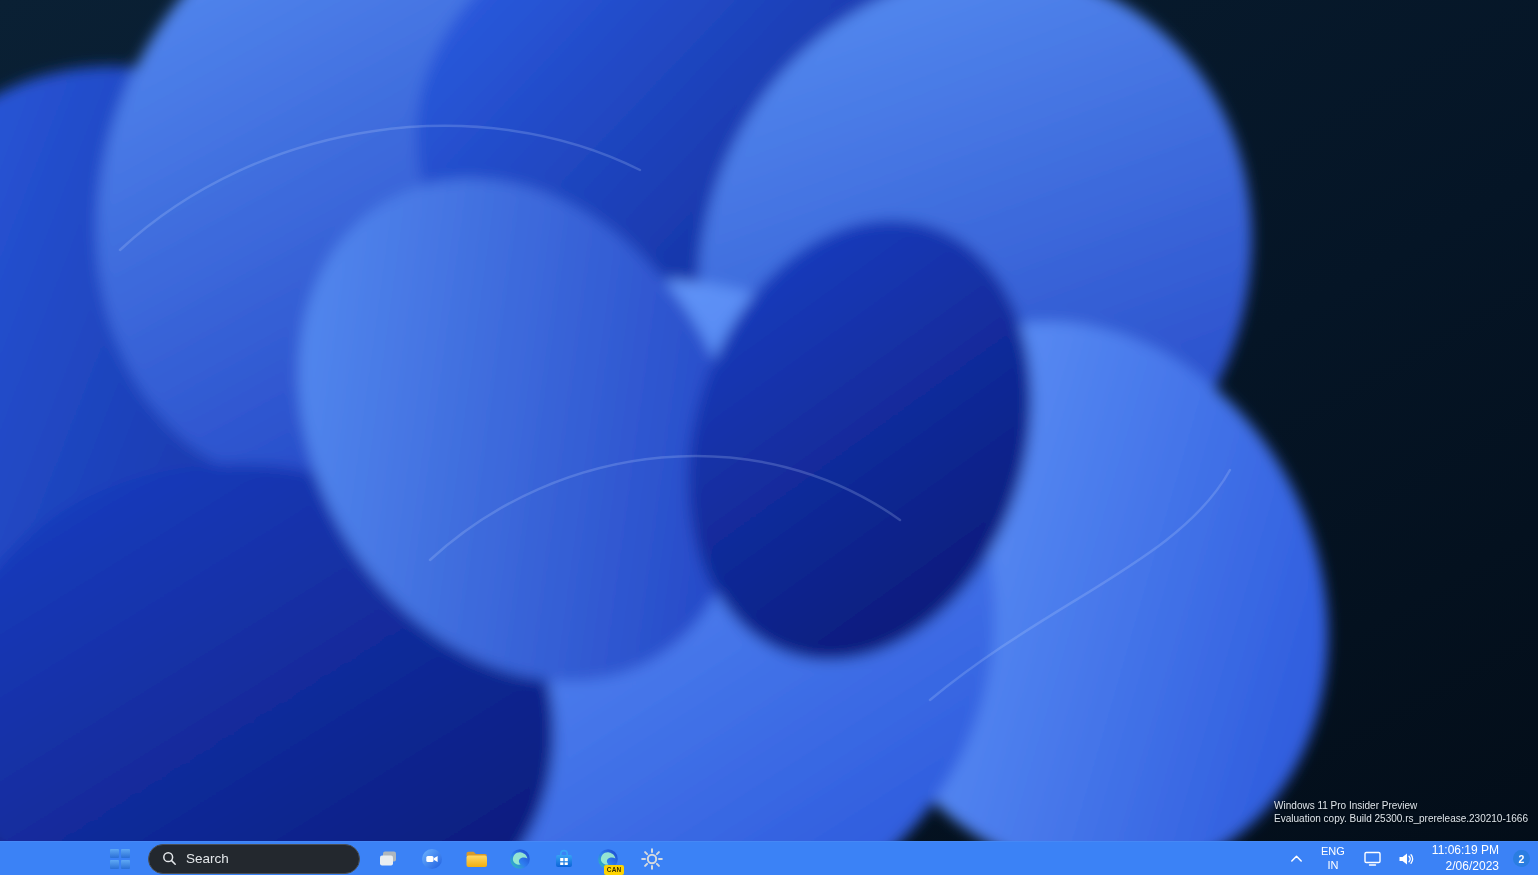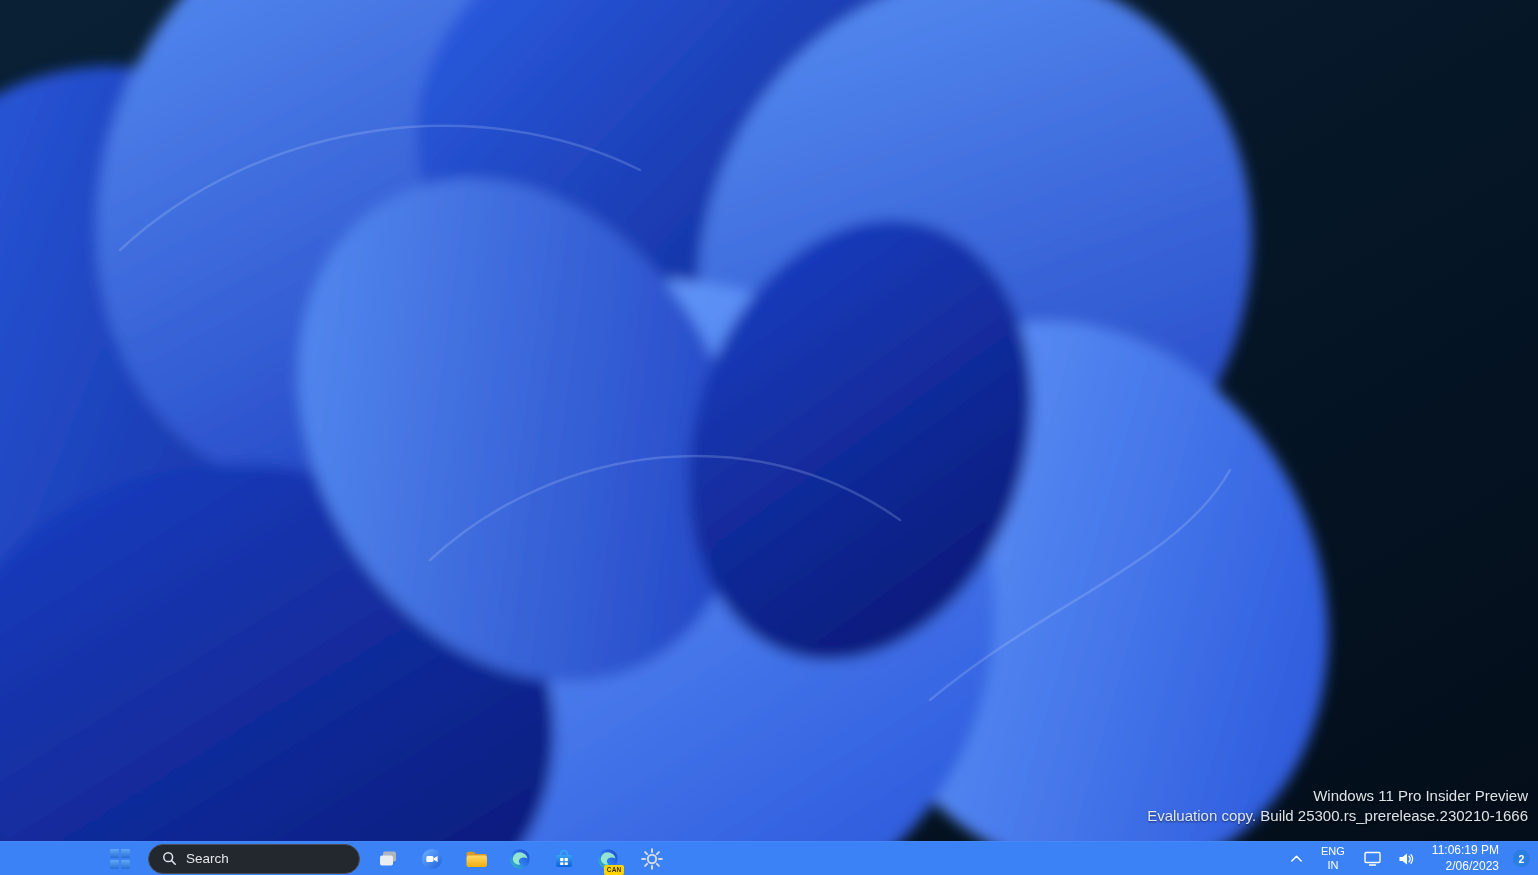--- a/index.html
+++ b/index.html
@@ -5,22 +5,22 @@
   * { margin:0; padding:0; box-sizing:border-box; }
   html,body { width:1538px; height:875px; background:#000; overflow:hidden;
               font-family:"Liberation Sans", sans-serif; }
   .screen { position:relative; width:1538px; height:875px; overflow:hidden; background:#04101c; }
 
   
   .wallpaper { position:absolute; inset:0; width:100%; height:100%; display:block; }
 
   
   .watermark {
-    position:absolute; right:10px; bottom:50px; text-align:right;
-    color:rgba(240,246,252,0.92); font-size:15px; line-height:1.3;
+    position:absolute; right:10px; bottom:50px; 
+    color:rgba(240,246,252,0.92); font-size:10px; line-height:1.3;
     text-shadow:0 1px 2px rgba(0,0,0,0.6); pointer-events:none;
   }
 
   
   .taskbar {
     position:absolute; left:0; right:0; bottom:0; height:34px;
     background:#3b82f6; border-top:1px solid rgba(255,255,255,0.05);
   }
   .tb-left {
     position:absolute; left:100px; top:0; height:100%;

